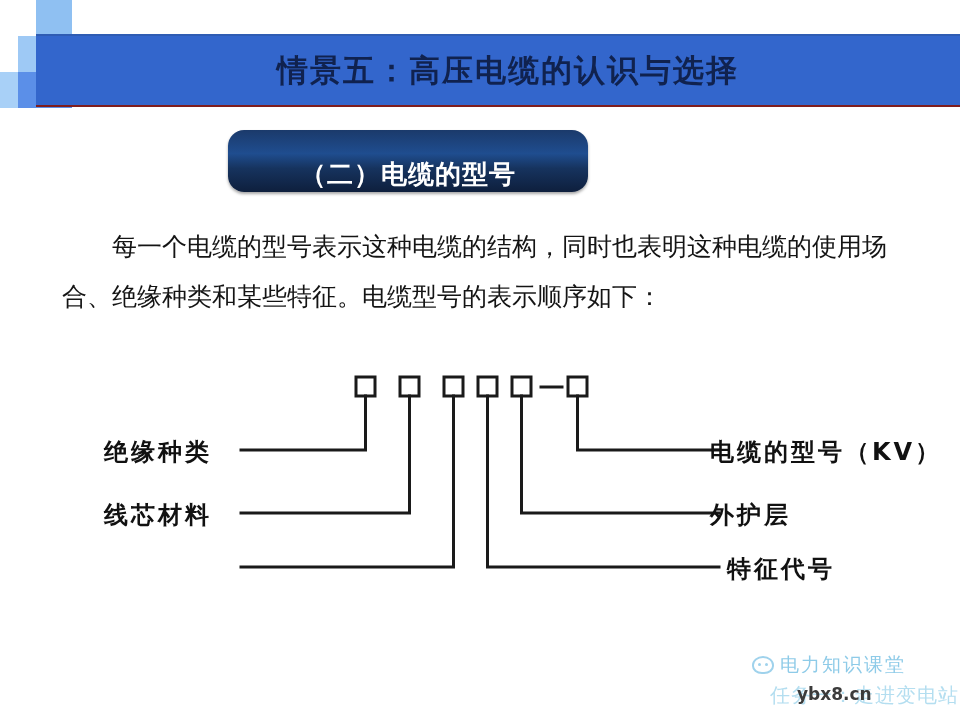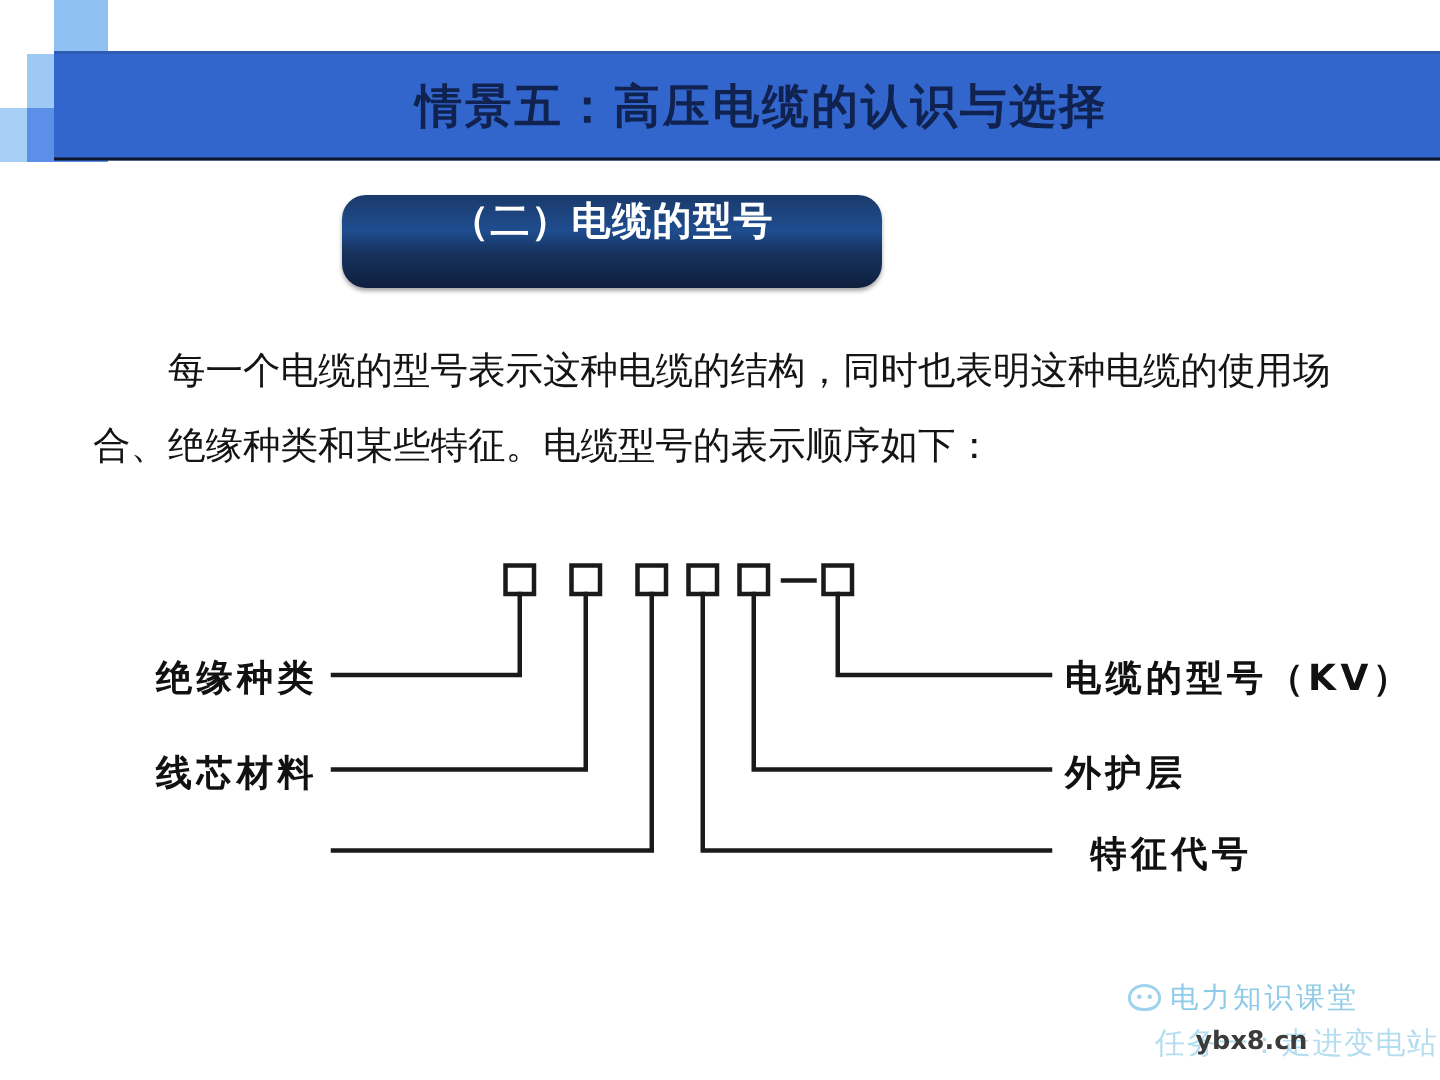--- a/index.html
+++ b/index.html
@@ -36,21 +36,21 @@
 
   
   .titlebar {
     position: absolute;
     left: 36px;
     top: 34px;
     width: 924px;
     height: 73px;
     background: #3366cc;
     border-top: 2px solid #2f5cb3;
-    border-bottom: 2px solid #0f172a;
+    border-bottom: 2px solid #7f1d1d;
     box-sizing: border-box;
     display: flex;
     align-items: center;
     justify-content: center;
   }
   .titlebar-text {
     color: #10224f;
     font-size: 31px;
     font-weight: bold;
     letter-spacing: 2px;
@@ -63,21 +63,21 @@
   .pill {
     position: absolute;
     left: 228px;
     top: 130px;
     width: 360px;
     height: 62px;
     border-radius: 16px;
     background: linear-gradient(to bottom, #1b3a6b 0%, #1f4d8f 38%, #16335e 62%, #0e1f3d 100%);
     box-shadow: 0 2px 3px rgba(0,0,0,0.35);
     display: flex;
-    align-items: flex-start;
+    align-items: flex-end;
     justify-content: center;
     box-sizing: border-box;
   }
   .pill-text {
     color: #ffffff;
     font-size: 26px;
     font-weight: bold;
     letter-spacing: 1px;
     font-family: "DejaVu Serif", "Liberation Serif", serif;
     white-space: nowrap;
@@ -97,20 +97,21 @@
     letter-spacing: 0px;
   }
 
   
   #diagram {
     position: absolute;
     left: 0;
     top: 360px;
     width: 764px;
     height: 240px;
+    padding-left: 19px;
   }
   .dlabel {
     position: absolute;
     color: #111111;
     font-size: 24px;
     font-weight: bold;
     font-family: "DejaVu Sans", "Liberation Sans", sans-serif;
     letter-spacing: 3px;
     white-space: nowrap;
   }

